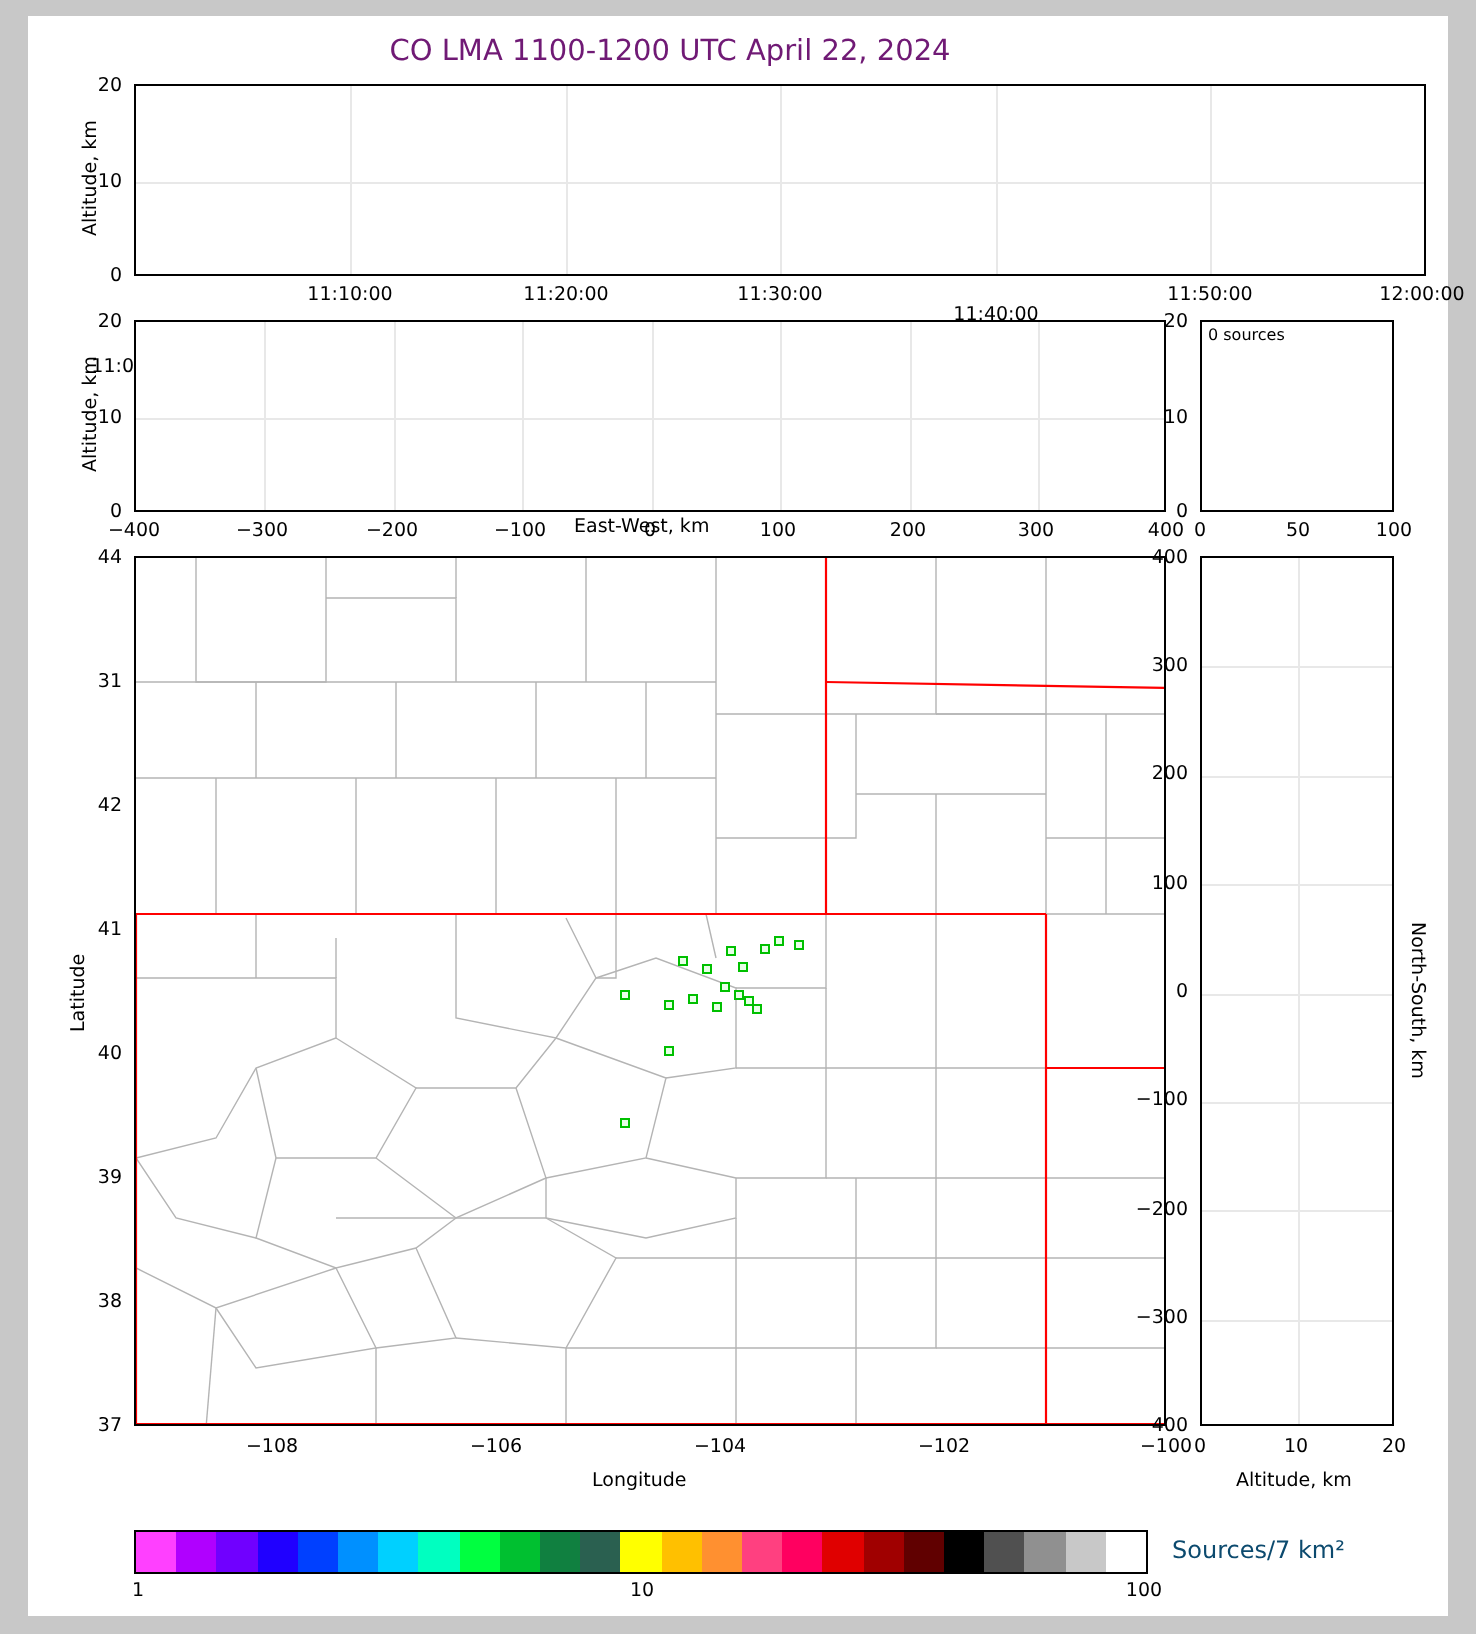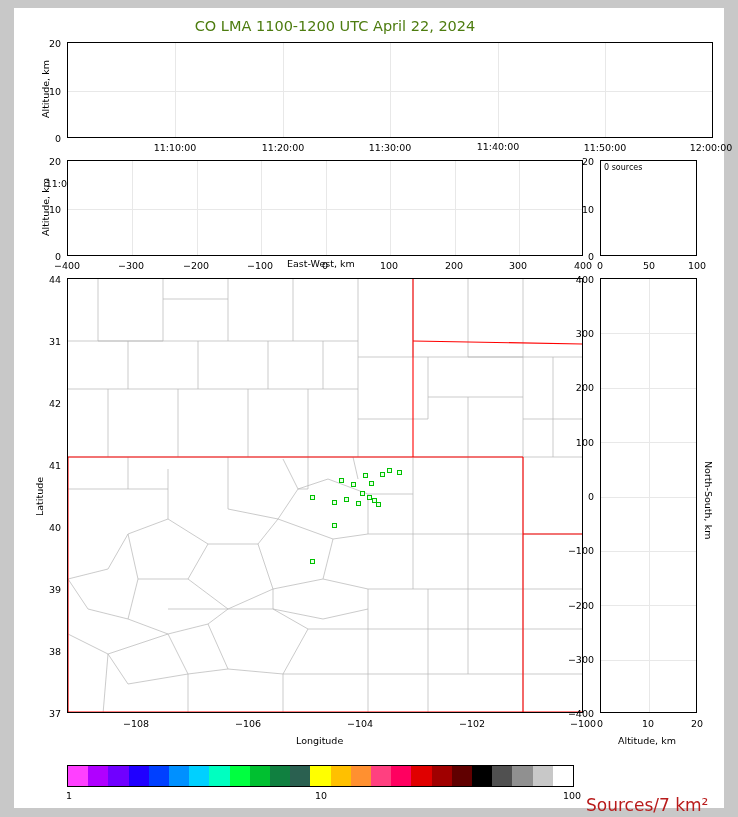--- a/index.html
+++ b/index.html
@@ -28,21 +28,21 @@
     background: #ffffff;
     overflow: hidden;
   }
   .title {
     position: absolute;
     left: 0;
     top: 10px;
     width: 642px;
     text-align: center;
     font-size: 14.5px;
-    color: #4d7c0f;
+    color: #701a75;
   }
   .gridline-v, .gridline-h {
     position: absolute;
     background: #e8e8e8;
   }
   .gridline-v { width: 1px; top: 0; bottom: 0; }
   .gridline-h { height: 1px; left: 0; right: 0; }
 
   .tick-label {
     position: absolute;
@@ -112,24 +112,23 @@
     box-sizing: border-box;
     border: 1px solid #000;
   }
   .cb-tick-label {
     position: absolute;
     font-size: 9.5px;
     transform: translateX(-50%);
   }
   .cb-unit {
     position: absolute;
-    font-size: 17px;
-    color: #b91c1c;
+    font-size: 12px;
+    color: #0c4a6e;
     white-space: nowrap;
-    margin-top: 27px;
   }
 </style>
 </head>
 <body>
 
 <div id="figure">
 
   <div class="title">CO LMA 1100-1200 UTC April 22, 2024</div>
 
   <div class="axes" id="ax-time" style="left:53px; top:34px; width:646px; height:96px;">
@@ -141,21 +140,21 @@
     <div class="gridline-h" style="top:48px"></div>
   </div>
   <div class="axis-label rot90" style="left:26px; top:110px;">Altitude, km</div>
   <div class="tick-label tick-y" style="left:25px; top:35px; width:22px;">20</div>
   <div class="tick-label tick-y" style="left:25px; top:83px; width:22px;">10</div>
   <div class="tick-label tick-y" style="left:25px; top:130px; width:22px;">0</div>
   <div class="tick-label tick-x" style="left:53px; top:134px;margin-top:36px;">11:00:00</div>
   <div class="tick-label tick-x" style="left:161px; top:134px;">11:10:00</div>
   <div class="tick-label tick-x" style="left:269px; top:134px;">11:20:00</div>
   <div class="tick-label tick-x" style="left:376px; top:134px;">11:30:00</div>
-  <div class="tick-label tick-x" style="left:484px; top:133px;">11:40:00</div>
+  <div class="tick-label tick-x" style="left:484px; top:144px;">11:40:00</div>
   <div class="tick-label tick-x" style="left:591px; top:134px;">11:50:00</div>
   <div class="tick-label tick-x" style="left:697px; top:134px;">12:00:00</div>
 
   <div class="axes" id="ax-ew" style="left:53px; top:152px; width:516px; height:96px;">
     <div class="gridline-v" style="left:64px"></div>
     <div class="gridline-v" style="left:129px"></div>
     <div class="gridline-v" style="left:193px"></div>
     <div class="gridline-v" style="left:258px"></div>
     <div class="gridline-v" style="left:322px"></div>
     <div class="gridline-v" style="left:387px"></div>

